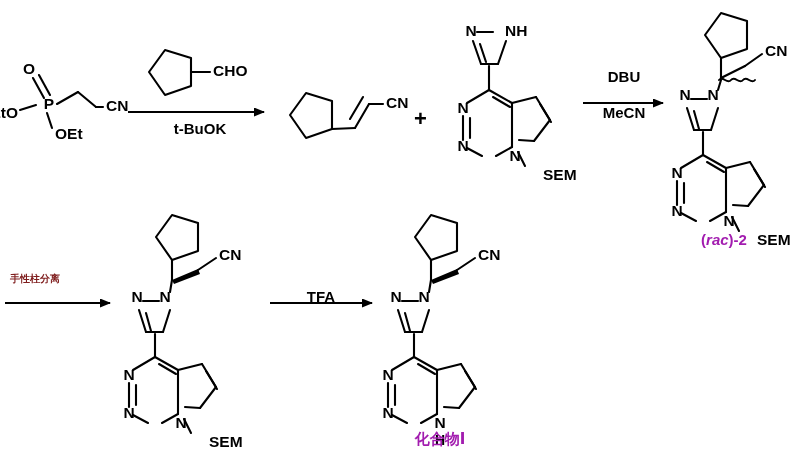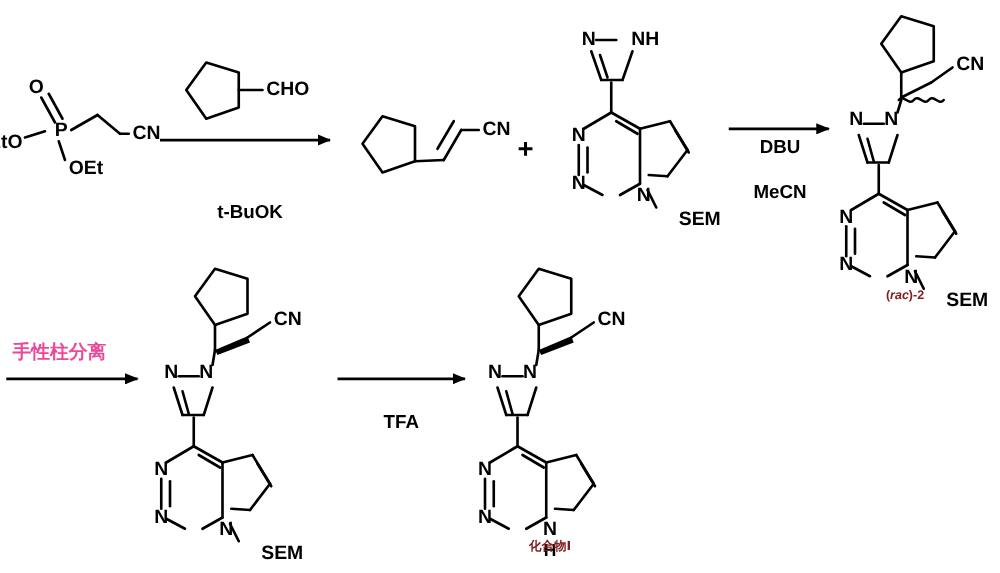--- a/index.html
+++ b/index.html
@@ -8,24 +8,24 @@
   svg{position:absolute;left:0;top:0;width:800px;height:458px;overflow:visible;}
   .bond{stroke:#000;stroke-width:2.1;fill:none;stroke-linecap:round;stroke-linejoin:round;}
   .arrow-line{stroke:#000;stroke-width:2.2;fill:none;}
   .wedge{fill:#000;stroke:none;}
   .wavy{stroke:#000;stroke-width:2.0;fill:none;stroke-linecap:round;}
   .atom{font-family:"Liberation Sans",sans-serif;font-size:15.5px;font-weight:bold;
         fill:#000;text-anchor:middle;dominant-baseline:middle;}
   .atom-sm{font-family:"Liberation Sans",sans-serif;font-size:14px;font-weight:bold;
         fill:#000;text-anchor:middle;dominant-baseline:middle;}
   .cond{position:absolute;font-size:15px;font-weight:bold;color:#000;
-        white-space:nowrap;text-align:center;margin-top:41px;}
-  .cond-cjk{position:absolute;font-size:15px;font-weight:bold;color:#ec4899;
+        white-space:nowrap;text-align:center;}
+  .cond-cjk{position:absolute;font-size:10px;font-weight:bold;color:#7f1d1d;
         white-space:nowrap;font-family:"DejaVu Sans",sans-serif;}
-  .cmplabel{position:absolute;font-size:10px;font-weight:bold;color:#7f1d1d;
+  .cmplabel{position:absolute;font-size:15px;font-weight:bold;color:#a21caf;
         white-space:nowrap;text-align:center;}
   .cmplabel i{font-style:italic;}
   .plus{position:absolute;font-size:22px;font-weight:bold;color:#000;}
 </style>
 </head>
 <body>
 
 <div id="page">
 
   <svg viewBox="0 0 800 458">

